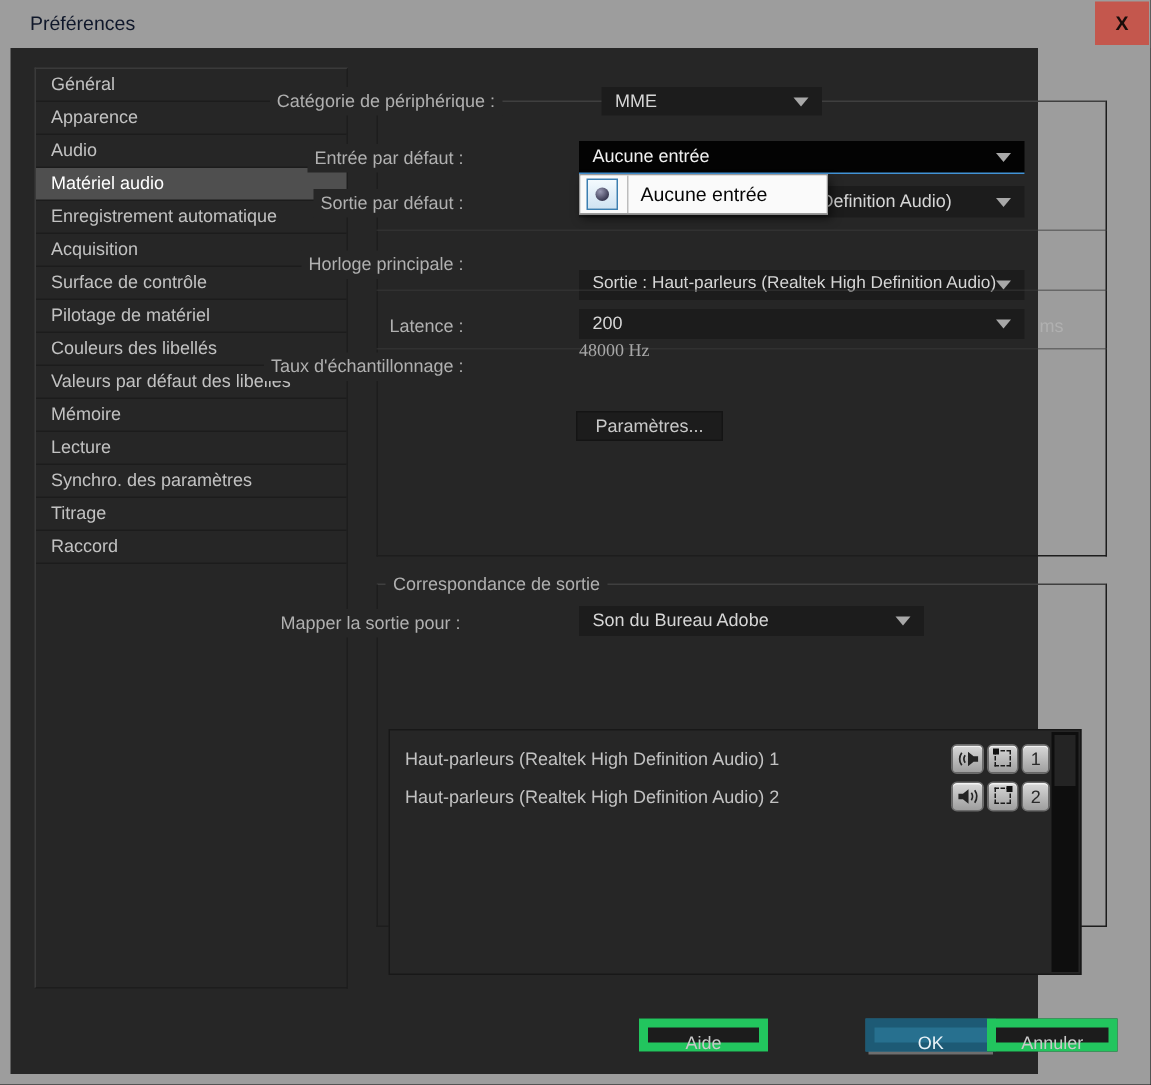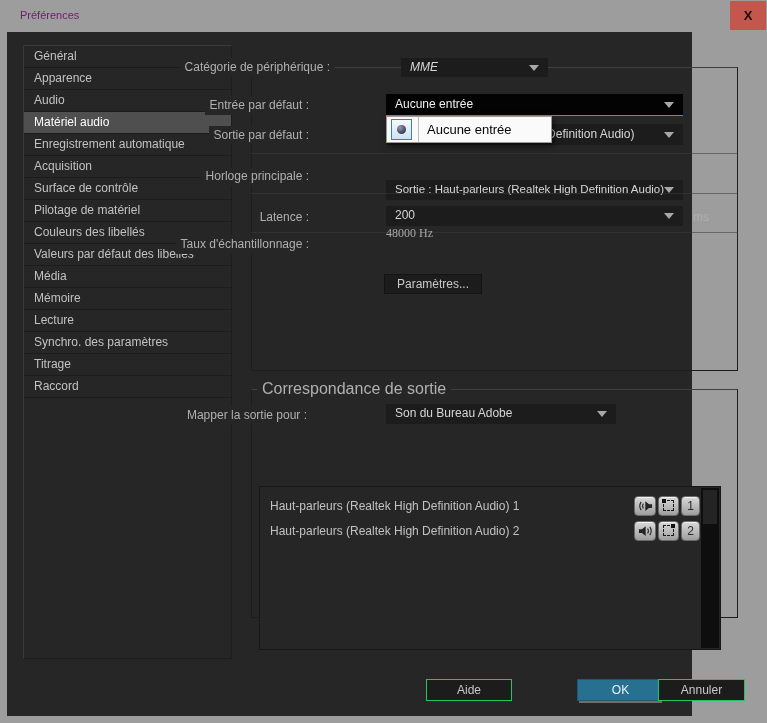--- a/index.html
+++ b/index.html
@@ -3,39 +3,39 @@
 <meta charset="utf-8">
 <style>
   * { margin:0; padding:0; box-sizing:border-box; }
   html,body { width:767px; height:723px; }
   body { font-family:"Liberation Sans", sans-serif; background:#555; }
 
   .window { position:relative; width:767px; height:723px; background:#9d9d9d; overflow:hidden; }
 
   
   .titlebar { position:absolute; left:0; top:0; width:767px; height:32px; background:#9d9d9d; }
-  .titlebar .title { position:absolute; left:20px; top:0; line-height:31px; font-size:11px; color:#701a75; }
+  .titlebar .title { position:absolute; left:20px; top:0; line-height:31px; font-size:13px; color:#0f172a; }
   .close-btn { position:absolute; top:1px; right:1px; width:36px; height:29px; background:#c4574d;
                color:#1a0c0a; font-size:13px; font-weight:bold; text-align:center; line-height:29px; cursor:default; }
 
   
   .dialog { position:absolute; left:7px; top:32px; width:685px; height:684px; background:#262626; }
 
   
   .sidebar { position:absolute; left:16px; top:13px; width:209px; height:614px;
              border:1px solid #3a3a3a; border-right-color:#1d1d1d; border-bottom-color:#1d1d1d; }
   .side-item { height:22px; line-height:21px; padding-left:10px; font-size:12px; color:#c2c2c2;
                border-bottom:1px solid #1c1c1c; cursor:default; }
   .side-item.selected { background:#4f4f4f; color:#fff; }
 
   
   .groupbox { position:absolute; border:1px solid #1d1d1d; border-top-color:#3f3f3f; }
   .group1 { left:244px; top:35px; width:487px; height:304px; }
   .group2 { left:244px; top:357px; width:487px; height:229px; }
-  .group-label { position:absolute; background:#262626; padding:0 5px; font-size:16px; color:#b0b0b0; line-height:18px; }
+  .group-label { position:absolute; background:#262626; padding:0 5px; font-size:12px; color:#b0b0b0; line-height:18px; }
 
   .row-label { position:absolute; font-size:12px; color:#b0b0b0; background:#262626; padding:0 5px; line-height:19px; white-space:nowrap; }
 
   
   .combo { position:absolute; background:#1c1c1c; color:#d6d6d6; font-size:12px;
            padding:0 22px 0 9px; overflow:hidden; white-space:nowrap; cursor:default; }
   .combo .arrow { position:absolute; right:9px; top:50%; margin-top:-3px; width:0; height:0;
                   border-left:5px solid transparent; border-right:5px solid transparent; border-top:6px solid #a8a8a8; }
   .combo.focused { background:#030303; color:#f0f0f0; border-bottom:1px solid #4293d6; }
 
@@ -69,21 +69,21 @@
   .chan-btn.num { font-size:12px; color:#2a2a2a; line-height:18px; width:19px; }
   .marquee { position:absolute; left:4px; top:3px; width:11px; height:11px; border:1px dashed #1a1a1a; }
   .marquee .dot { position:absolute; width:4px; height:4px; background:#111; }
   .marquee .dot.left { left:-2px; top:-2px; }
   .marquee .dot.right { right:-2px; top:-2px; }
   .scrollbar { position:absolute; right:1px; top:1px; width:18px; height:160px; background:#0e0e0e; }
   .scroll-thumb { position:absolute; left:2px; top:2px; width:14px; height:34px; background:#242424; }
 
   
   .footer-btn { position:absolute; top:647px; height:22px; line-height:21px; font-size:12px; text-align:center;
-                background:#1c1c1c; color:#c9c9c9; border:1px solid #22c55e; cursor:default; }
+                background:#1c1c1c; color:#c9c9c9; border:6px solid #22c55e; cursor:default; }
   .footer-btn.ok { background:#27708f; color:#e9f2f7; border-color:#1d5possible0; border-color:#1d5a75;
                    box-shadow:0 4px 0 -2px rgba(200,200,200,.45); }
 
   svg { display:block; }
 </style>
 </head>
 <body>
 
 <div class="window">
 
@@ -98,32 +98,31 @@
         <div class="side-item">Général</div>
         <div class="side-item">Apparence</div>
         <div class="side-item">Audio</div>
         <div class="side-item selected">Matériel audio</div>
         <div class="side-item">Enregistrement automatique</div>
         <div class="side-item">Acquisition</div>
         <div class="side-item">Surface de contrôle</div>
         <div class="side-item">Pilotage de matériel</div>
         <div class="side-item">Couleurs des libellés</div>
         <div class="side-item">Valeurs par défaut des libellés</div>
-        <div class="side-item">Média</div>
         <div class="side-item">Mémoire</div>
         <div class="side-item">Lecture</div>
         <div class="side-item">Synchro. des paramètres</div>
         <div class="side-item">Titrage</div>
         <div class="side-item">Raccord</div>
       </div>
 
     <div class="groupbox group1"></div>
 
     <span class="row-label" style="right:357px; top:26px;">Catégorie de périphérique :</span>
-    <div class="combo" style="left:394px; top:26px; width:147px; height:19px; line-height:18px;font-style:italic;">
+    <div class="combo" style="left:394px; top:26px; width:147px; height:19px; line-height:18px;">
       <span>MME</span>
       <span class="arrow"></span>
     </div>
 
     <span class="row-label" style="right:378px; top:64px;">Entrée par défaut :</span>
     <div class="combo focused" style="left:379px; top:62px; width:297px; height:22px; line-height:21px;">
       <span>Aucune entrée</span>
       <span class="arrow"></span>
     </div>
 

